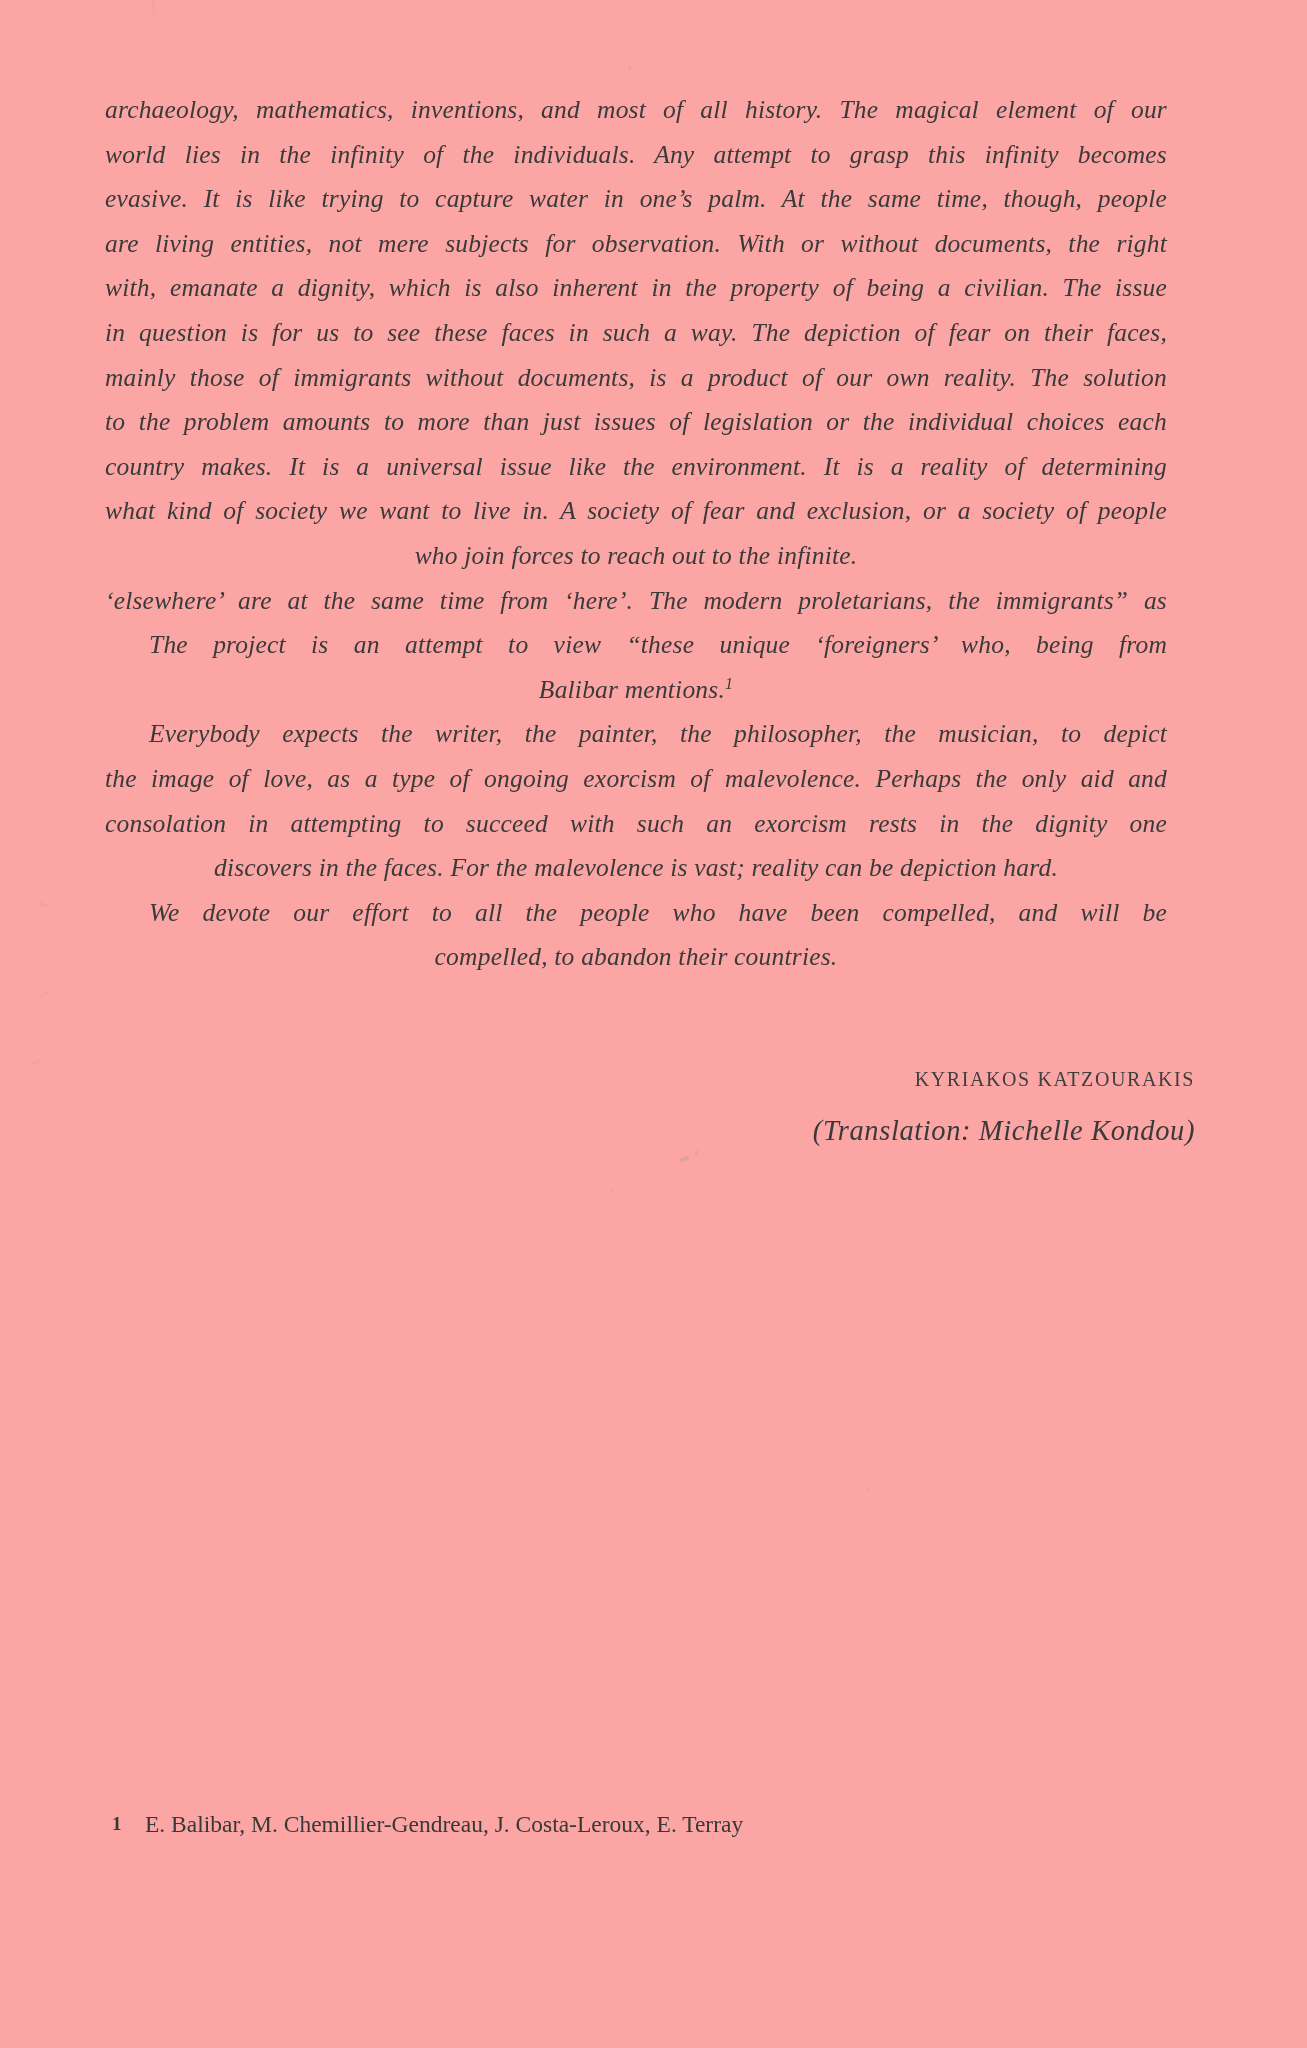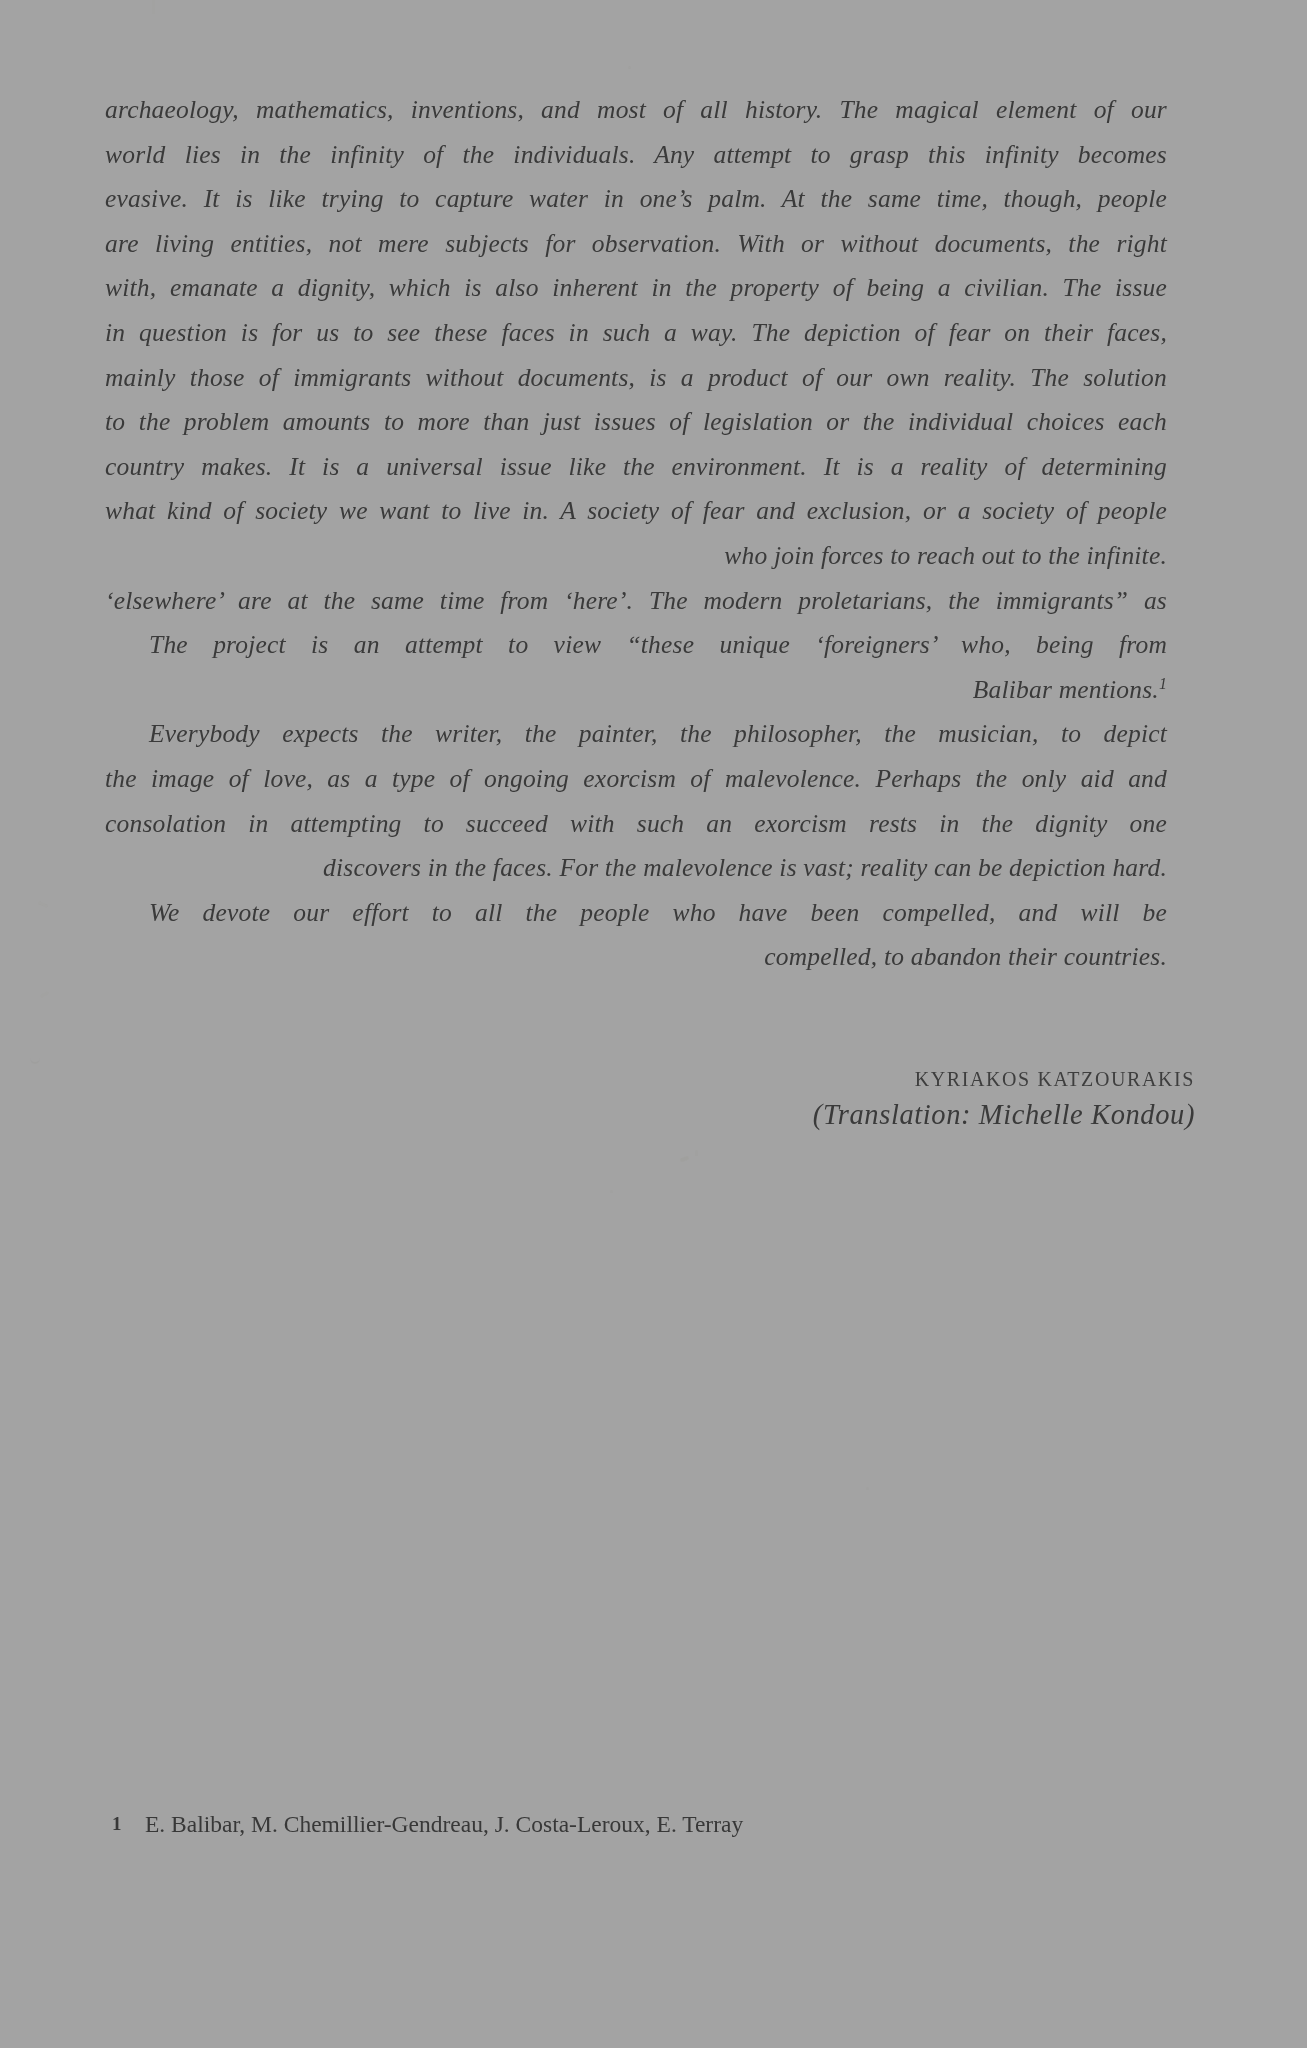--- a/index.html
+++ b/index.html
@@ -5,39 +5,39 @@
   html, body {
     margin: 0;
     padding: 0;
     background: #e8e8e8;
   }
   .page {
     position: relative;
     width: 1307px;
     height: 2048px;
     margin: 0 auto;
-    background: #a3a3a3;
+    background: #fca5a5;
     overflow: hidden;
     font-family: "Liberation Serif", "DejaVu Serif", serif;
     color: #3a3a3a;
   }
   
   .body-text {
     position: absolute;
     left: 105px;
     top: 88px;
     width: 1062px;
     font-style: italic;
     font-size: 25.5px;
     line-height: 44.6px;
     letter-spacing: 0.2px;
   }
   .line {
     white-space: nowrap;
-    text-align: right;
+    text-align: center;
   }
   .line.j {
     text-align: justify;
     text-align-last: justify;
   }
   .line.indent {
     padding-left: 44px;
   }
   .fnref {
     font-size: 0.62em;
@@ -52,21 +52,21 @@
     right: 112px;
     text-align: right;
   }
   .sig-name {
     font-style: normal;
     font-size: 20px;
     letter-spacing: 1.6px;
     color: #3e3e3e;
   }
   .sig-trans {
-    margin-top: 8px;
+    margin-top: 24px;
     font-style: italic;
     font-size: 28.5px;
     letter-spacing: 0.6px;
   }
   
   .footnote {
     position: absolute;
     left: 105px;
     top: 1804px;
     width: 930px;

